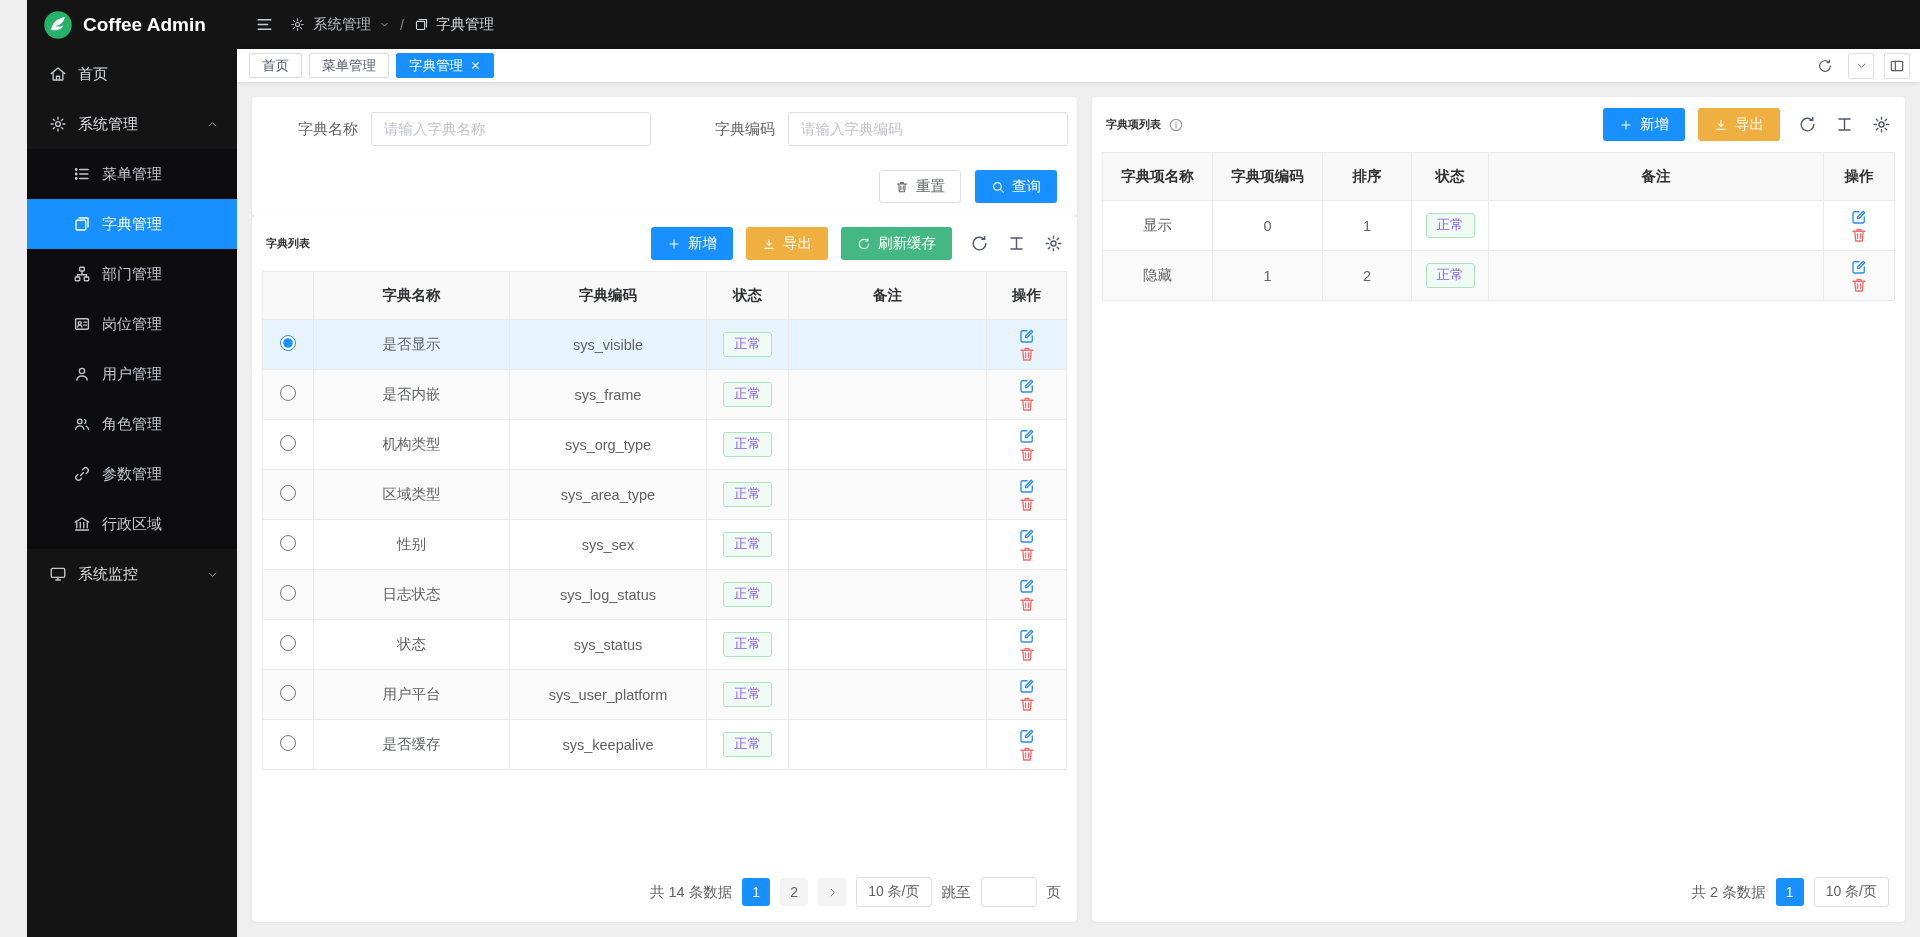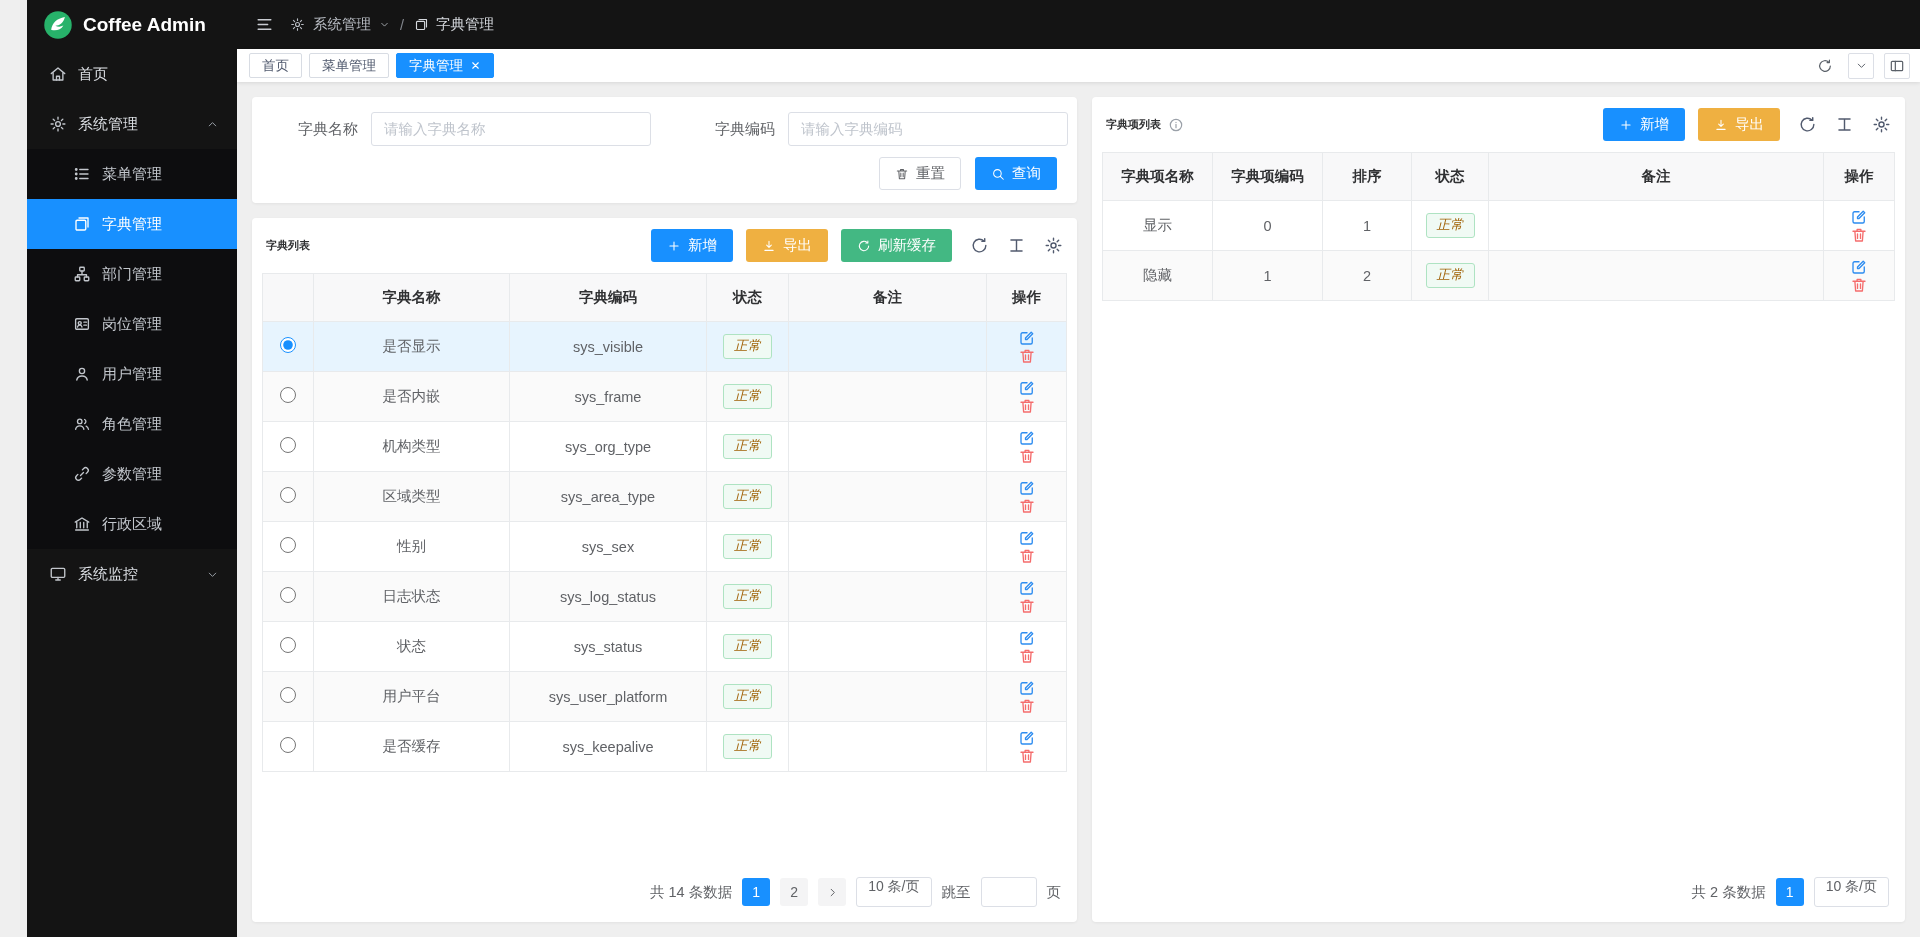--- a/index.html
+++ b/index.html
@@ -40,31 +40,31 @@
   .tab { height:25px; display:inline-flex; align-items:center; gap:7px; padding:0 12px; border:1px solid #d8dce3; border-radius:2px; font-size:13.5px; color:#515a6e; background:#fff; cursor:pointer; }
   .tab.active { background:#1890ff; border-color:#1890ff; color:#fff; }
   .tab .tab-close { font-size:11px; }
   .tabbar-right { margin-left:auto; display:flex; align-items:center; gap:10px; color:#5a6068; }
   .tab-tool { width:26px; height:26px; display:flex; align-items:center; justify-content:center; font-size:16px; cursor:pointer; }
   .tab-tool.boxed { border:1px solid #dcdfe6; border-radius:2px; }
 
   
   .content { flex:1; display:flex; gap:15px; padding:15px; min-height:0; }
   .card { background:#fff; border-radius:4px; box-shadow:0 1px 3px rgba(0,0,0,.06); }
-  .col-left { width:825px; flex-shrink:0; display:flex; flex-direction:column; gap:15px; min-height:0; }
+  .col-left { width:825px; flex-shrink:0; display:flex; flex-direction:column; gap:0; min-height:0; }
   .col-right { flex:1; min-width:0; display:flex; flex-direction:column; min-height:0; }
 
   
   .search-card { padding:15px 20px 13px; flex-shrink:0; }
   .search-row { display:flex; align-items:center; }
   .field { display:flex; align-items:center; }
   .field label { width:86px; text-align:right; margin-right:13px; font-size:15px; color:#606266; white-space:nowrap; }
   .field input { width:280px; height:34px; border:1px solid #dcdfe6; border-radius:3px; padding:0 12px; font-size:14.5px; color:#303133; outline:none; }
   .field input::placeholder { color:#bfc4cc; }
-  .btn-row { display:flex; justify-content:flex-end; gap:14px; margin-top:11px; }
+  .btn-row { display:flex; justify-content:flex-end; gap:14px; margin-top:24px; }
 
   
   .btn { height:33px; display:inline-flex; align-items:center; gap:7px; padding:0 15px; border-radius:3px; font-size:14.5px; border:1px solid transparent; cursor:pointer; background:#fff; font-family:inherit; white-space:nowrap; }
   .btn .ic { font-size:14px; }
   .btn-plain { border-color:#dcdfe6; color:#606266; }
   .btn-primary { background:#1890ff; color:#fff; }
   .btn-warning { background:#efb041; color:#fff; }
   .btn-success { background:#43b883; color:#fff; }
 
   
@@ -77,30 +77,30 @@
 
   
   .table-wrap { padding:0 10px; flex-shrink:0; }
   table { width:100%; border-collapse:collapse; font-size:14.5px; color:#606266; table-layout:fixed; }
   th, td { border:1px solid #e8eaec; text-align:center; padding:0 8px; overflow:hidden; }
   th { background:#f8f8f9; color:#303133; font-weight:bold; height:48px; }
   td { height:50px; background:#fff; }
   tbody tr:nth-child(even) td { background:#fafafa; }
   tr.selected td { background:#e7f4fe !important; }
   input[type="radio"] { width:16px; height:16px; accent-color:#1890ff; cursor:pointer; }
-  .tag-success { display:inline-block; padding:3px 10px; font-size:13.5px; line-height:1.25; color:#a16207; background:#f0faf4; border:1px solid #aee3c2; border-radius:3px;font-style:italic; }
+  .tag-success { display:inline-block; padding:3px 10px; font-size:13.5px; line-height:1.25; color:#8b5cf6; background:#f0faf4; border:1px solid #aee3c2; border-radius:3px; }
   .op { display:inline-flex; cursor:pointer; margin:0 7px; font-size:18px; vertical-align:middle; }
   .op-edit { color:#2d8cf0; }
   .op-del { color:#f56c6c; }
 
   
   .pager { display:flex; align-items:center; justify-content:flex-end; gap:10px; padding:13px 16px 15px; font-size:14.5px; color:#606266; margin-top:auto; flex-shrink:0; }
   .page-btn { min-width:28px; height:28px; display:inline-flex; align-items:center; justify-content:center; border:none; border-radius:3px; background:#f4f4f5; color:#606266; font-size:14px; cursor:pointer; font-family:inherit; }
   .page-btn.active { background:#1890ff; color:#fff; }
-  .page-size { height:30px; border:1px solid #dcdfe6; border-radius:3px; display:inline-flex; padding:0 11px; font-size:14px; background:#fff; cursor:pointer; white-space:nowrap; }
+  .page-size { height:30px; border:1px solid #dcdfe6; border-radius:3px; display:inline-flex; align-items:center; padding:0 11px; font-size:14px; background:#fff; cursor:pointer; white-space:nowrap; }
   .jump-input { width:56px; height:30px; border:1px solid #dcdfe6; border-radius:3px; outline:none; padding:0 6px; font-size:14px; text-align:center; }
   .spacer { flex:1; }
 </style>
 </head>
 <body>
 
 <svg width="0" height="0" style="position:absolute" aria-hidden="true">
   <defs>
     <symbol id="i-leaf" viewBox="0 0 24 24">
         <circle cx="12" cy="12" r="11" fill="#27b26a"></circle>

